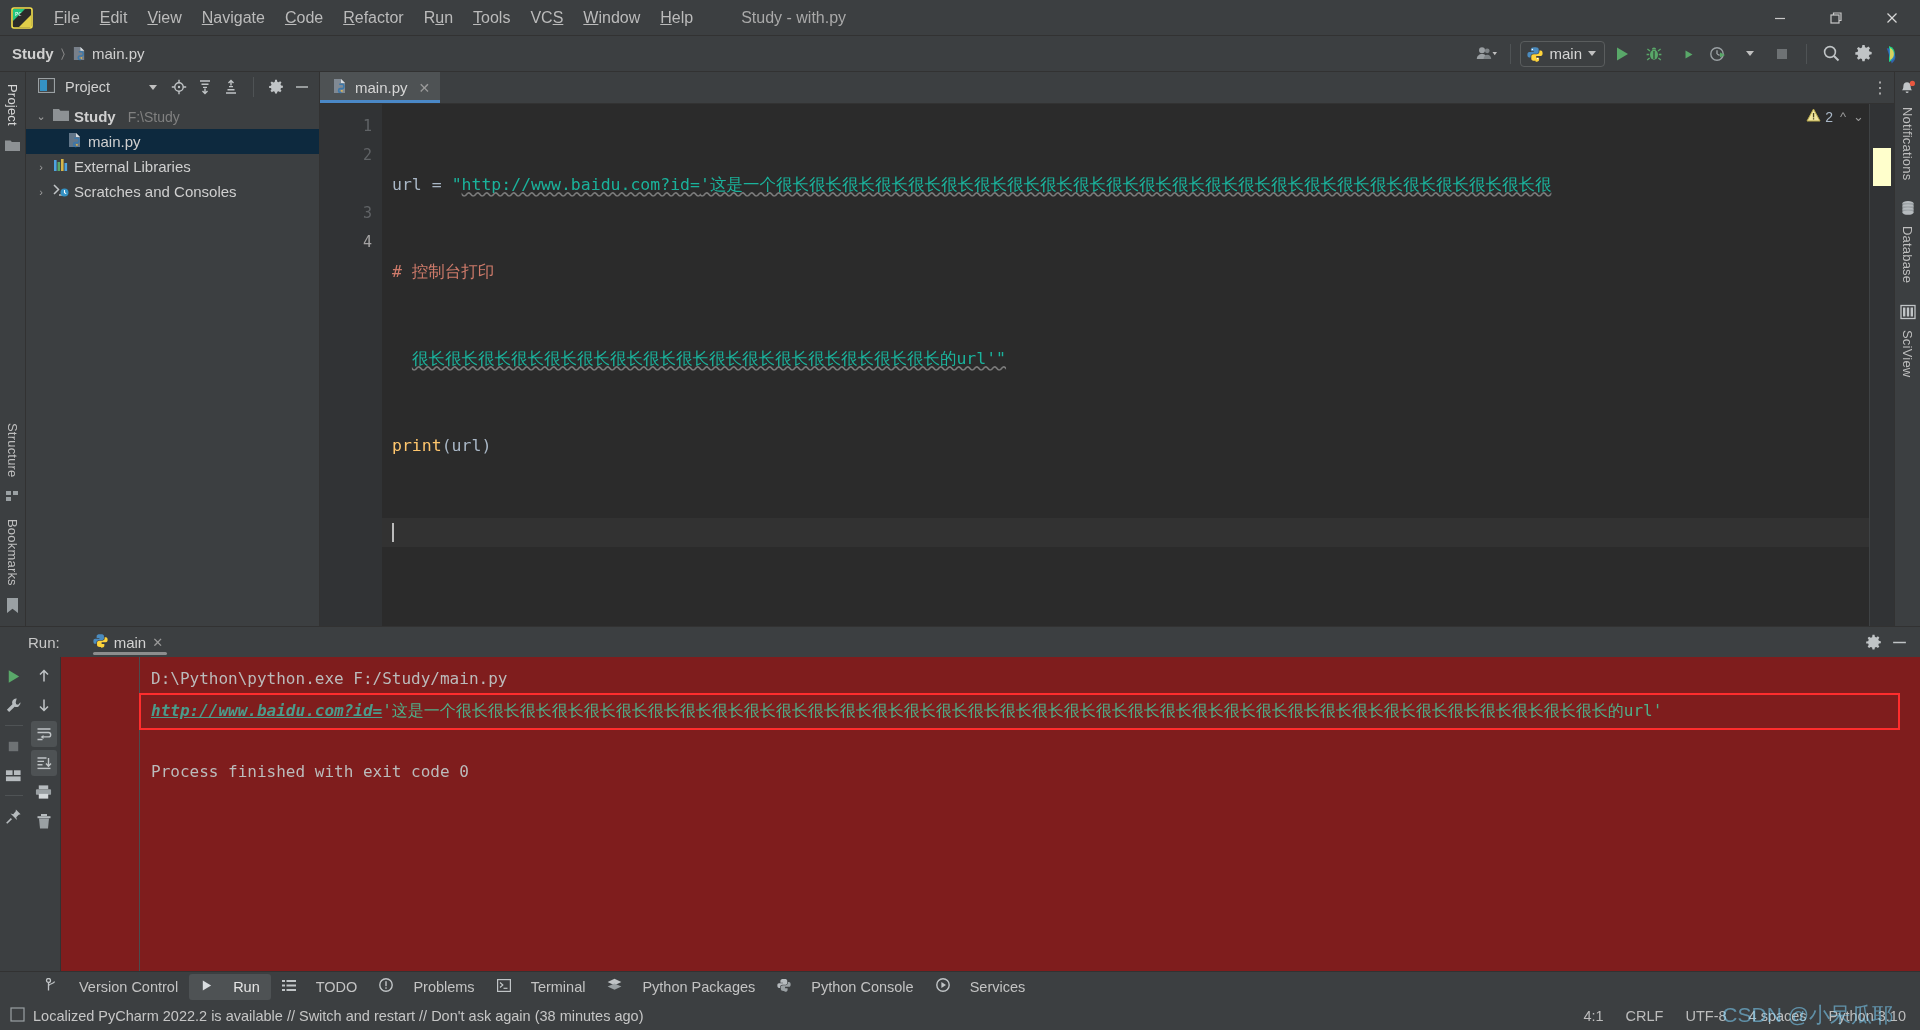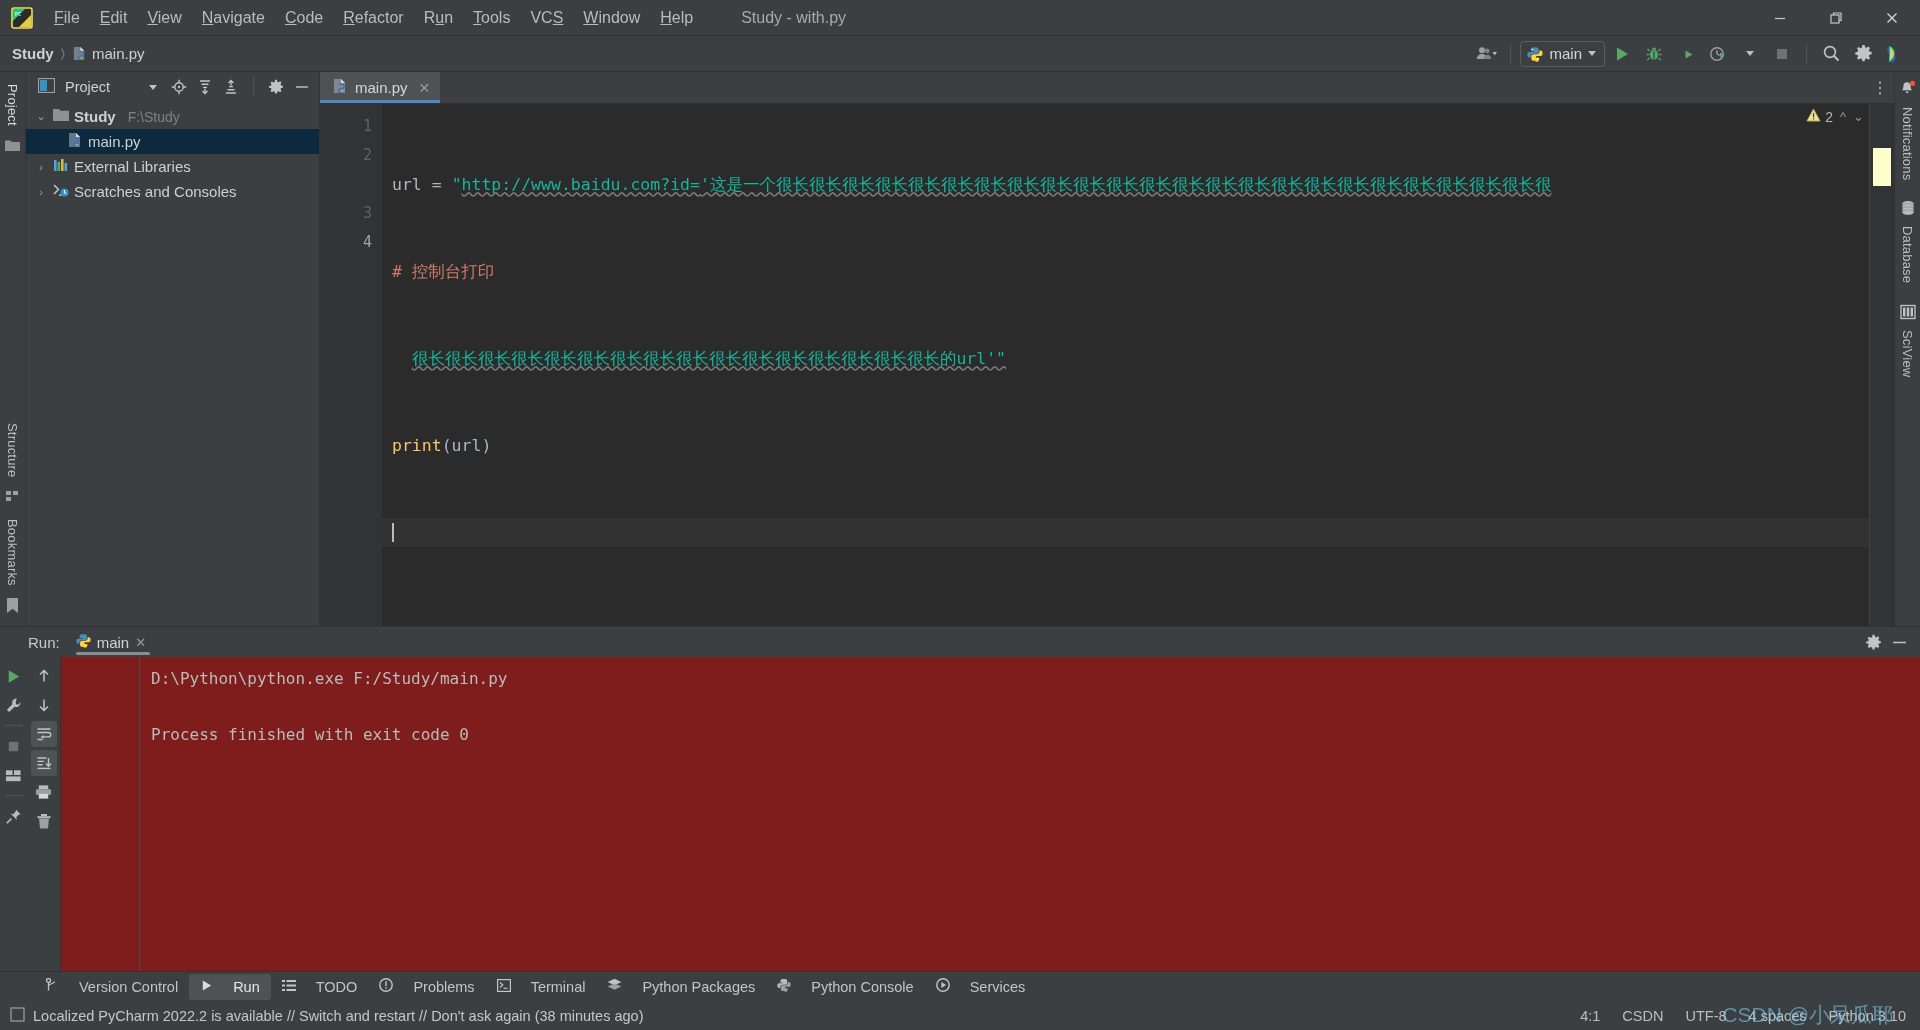--- a/index.html
+++ b/index.html
@@ -167,21 +167,21 @@
 
   
   .runpanel {
     flex: 0 0 345px; background: #3c3f41; display:flex; flex-direction:column;
     border-top: 1px solid #323232;
   }
   .run-header {
     height: 30px; display:flex; align-items:center; padding-left: 28px; gap: 0;
     position: relative;
   }
-  .run-label { font-size: 15px; color:#c8c8c8; margin-right: 12px; }
+  .run-label { font-size: 15px; color:#c8c8c8; margin-right: 29px; }
   .run-tab {
     display:flex; align-items:center; gap:6px; font-size:15px; color:#d2d2d2;
     padding: 0 8px 0 4px; height: 30px; position:relative;
   }
   .run-tab .underline { position:absolute; left:4px; right:4px; bottom:2px; height:3px; background:#8d8d8d; border-radius:2px;}
   .run-tab .x { color:#9a9a9a; font-size:13px; }
   .run-hdr-right { margin-left:auto; display:flex; align-items:center; gap:4px; padding-right: 10px; }
 
   .run-body { flex:1 1 auto; display:flex; min-height:0; }
   .run-side {
@@ -704,20 +704,23 @@
             <rect x="5" y="1" width="6" height="2" fill="#b6bbbe"></rect>
             <rect x="1.5" y="3.2" width="13" height="2" fill="#b6bbbe"></rect>
             <path d="M3 5.5h10l-1 10H4z" fill="#9aa0a3"></path>
           </svg>
         </div>
       </div>
 
       <div class="console">
         <div class="con-sep"></div>
         <div class="con-line">D:\Python\python.exe F:/Study/main.py</div>
+        <div class="con-hl">
+          <div class="l"><span class="link">http://www.baidu.com?id=</span><span class="cn-green">'这是一个很长很长很长很长很长很长很长很长很长很长很长很长很长很长很长很长很长很长很长很长很长很长很长很长很长很长很长很长很长很长很</span><span class="cn-green">长很长很长很长很长很长的url'</span></div>
+        </div>
         <div class="con-line" style="margin-top:28px;">Process finished with exit code 0</div>
       </div>
     </div>
   </div>
 
   <div class="bottombar">
     <div class="bb-item">
       <span>
         <svg width="14" height="15" viewBox="0 0 14 15">
           <circle cx="3.5" cy="2.5" r="2" fill="none" stroke="#c0c4c6" stroke-width="1.3"></circle>
@@ -799,21 +802,21 @@
 
   <div class="statusbar">
     <span>
       <svg width="15" height="15" viewBox="0 0 15 15">
         <rect x="1" y="1" width="13" height="13" fill="none" stroke="#9aa0a3" stroke-width="1.2"></rect>
       </svg>
     </span>
     <span class="status-msg">Localized PyCharm 2022.2 is available // Switch and restart // Don't ask again (38 minutes ago)</span>
     <span class="status-right">
       <span>4:1</span>
-      <span>CSDN</span>
+      <span>CRLF</span>
       <span>UTF-8</span>
       <span>4 spaces</span>
       <span>Python 3.10</span>
     </span>
     <span class="watermark">CSDN @小呆瓜耶</span>
   </div>
 
 </div>
 
 </body></html>

